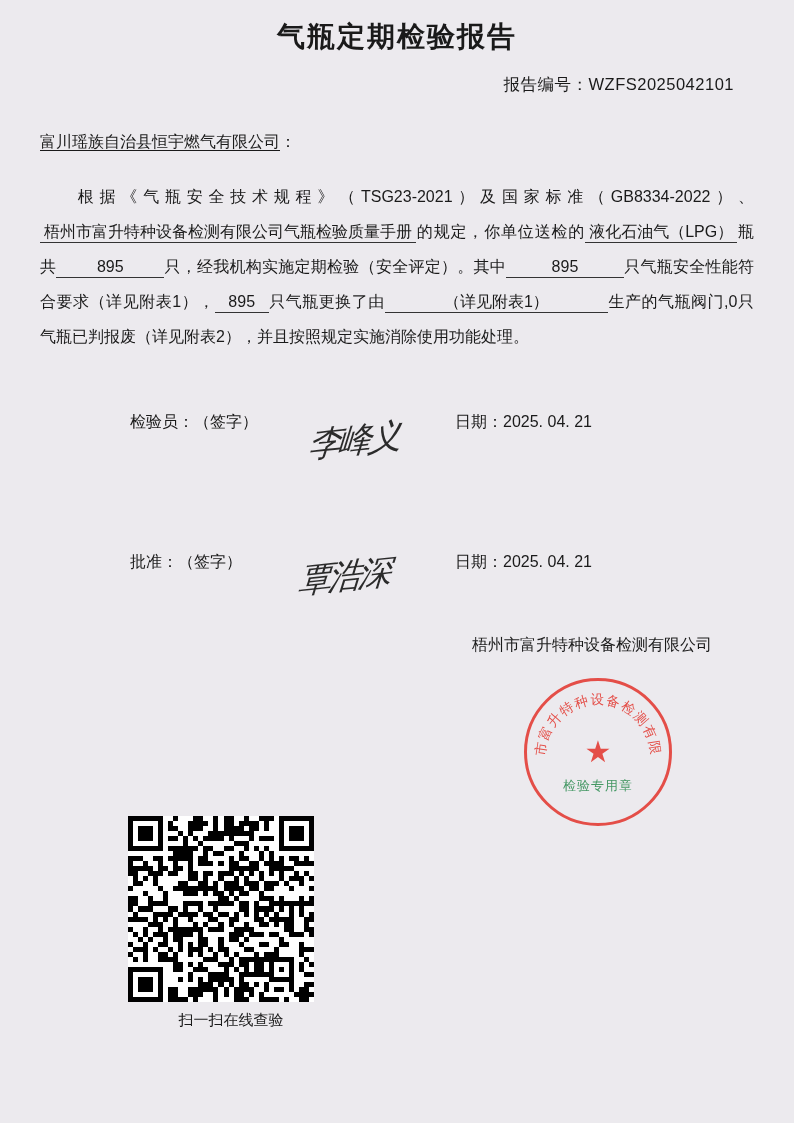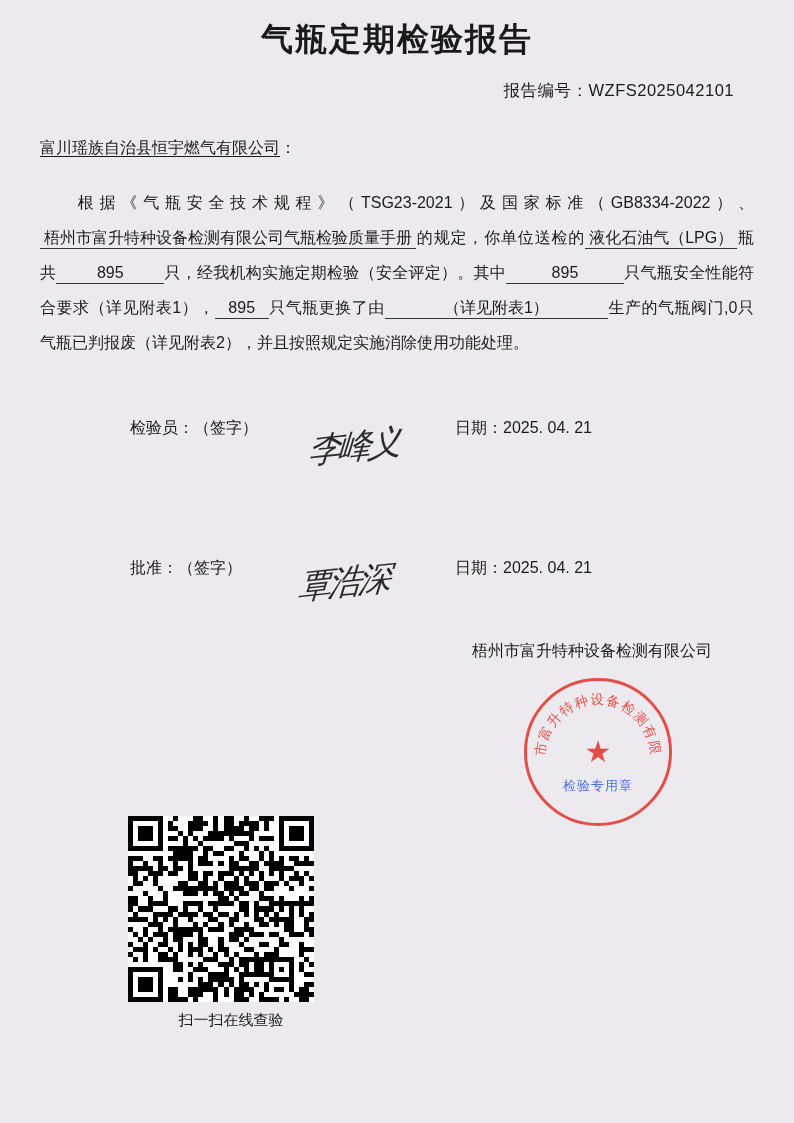--- a/index.html
+++ b/index.html
@@ -17,21 +17,21 @@
   }
   .page {
     position: relative;
     width: 794px;
     height: 1123px;
     box-sizing: border-box;
     padding: 0 40px;
   }
   .doc-title {
     text-align: center;
-    font-size: 32px;
+    font-size: 28px;
     font-weight: bold;
     letter-spacing: 2px;
     margin-top: 18px;
     font-family: "Liberation Serif", serif;
   }
   .report-no {
     text-align: right;
     font-size: 16.5px;
     margin-top: 18px;
     padding-right: 20px;
@@ -125,21 +125,21 @@
     transform: translate(-50%,-50%);
     color: #e2231a;
     font-size: 30px;
     line-height: 1;
   }
   .stamp-sub {
     position: absolute;
     width: 100%;
     text-align: center;
     top: 96px;
-    color: #1d4ed8;
+    color: #15803d;
     font-size: 13px;
     letter-spacing: 1px;
   }
   .stamp-arc {
     position: absolute;
     left: 0; top: 0;
     width: 142px; height: 142px;
   }
   .stamp-arc text {
     fill: #e2231a;

